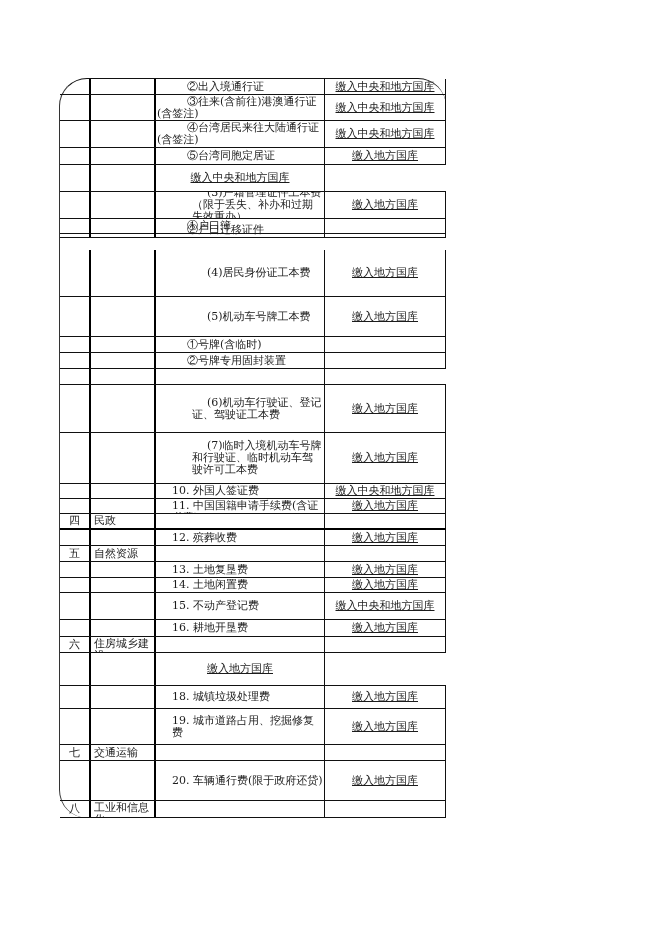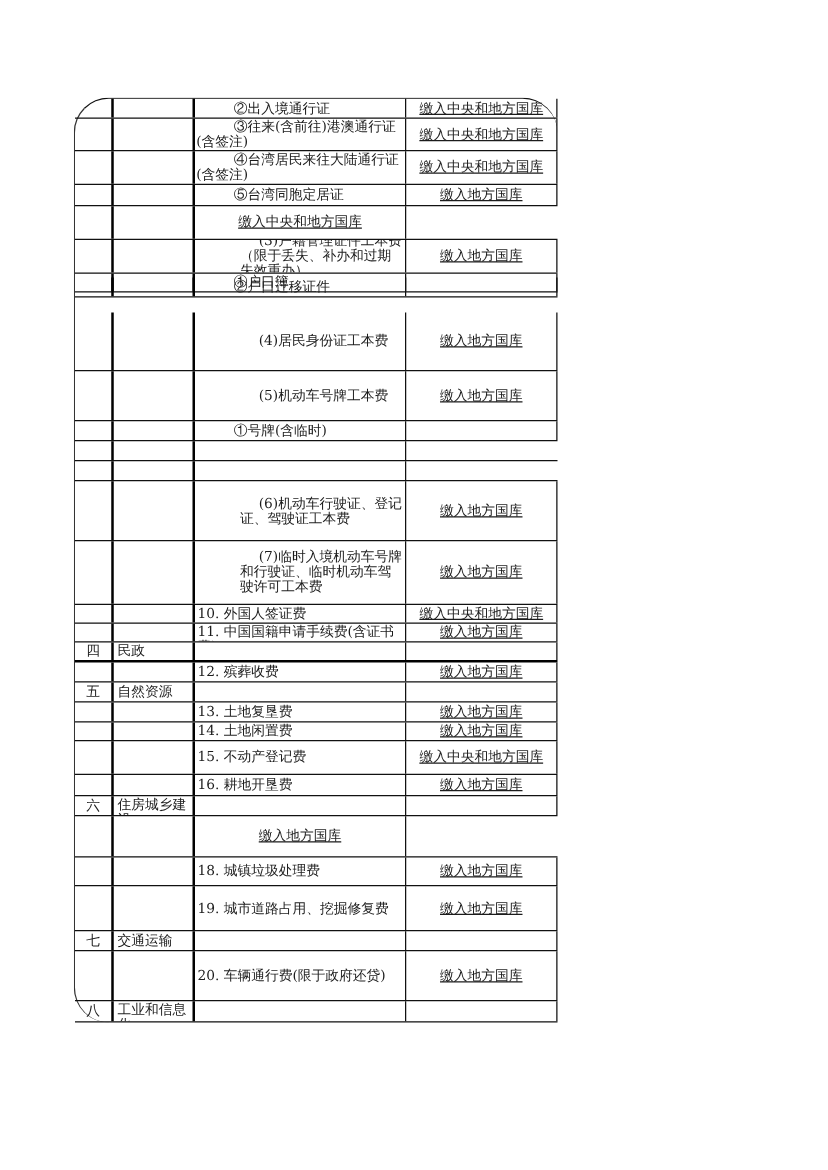--- a/index.html
+++ b/index.html
@@ -14,21 +14,21 @@
   .c { box-sizing:border-box; overflow:hidden; display:flex; align-items:center;
        font-size:11px; line-height:12px; height:100%; }
   .c1 { border-right:2px solid #000; justify-content:center; }
   .c2 { border-right:2px solid #000; padding-left:3px; }
   .c3 { border-right:1px solid #111; padding-left:1px; padding-right:1px; }
   .c4 { border-right:1px solid #111; justify-content:center;text-decoration:underline; }
   .c.top { align-items:flex-start; padding-top:1px; }
   .tx { width:100%; white-space:normal; word-break:break-all; }
   .i1 { text-indent:15px;padding-left:35px; }
   .i2 { text-indent:30px; }
-  .i0 { padding-left:1px; }
+  .i0 { padding-left:15px; }
 </style>
 </head>
 <body>
 
 <div class="sheet">
 
   <div class="row" style="top:0px;height:16px">
     <div class="c c1"></div>
     <div class="c c2"></div>
     <div class="c c3">
@@ -120,20 +120,23 @@
     <div class="c c2"></div>
     <div class="c c3">
         <div class="tx i2">①号牌(含临时)</div>
       </div>
     <div class="c c4"></div>
   </div>
 
   <div class="row" style="top:274px;height:16px">
     <div class="c c1"></div>
     <div class="c c2"></div>
+    <div class="c c3">
+        <div class="tx i2">②号牌专用固封装置</div>
+      </div>
     <div class="c c4"></div>
   </div>
 
   <div class="row" style="top:290px;height:16px">
     <div class="c c1"></div>
     <div class="c c2"></div>
     <div class="c c4"></div>
   </div>
 
   <div class="row" style="top:306px;height:48px">

